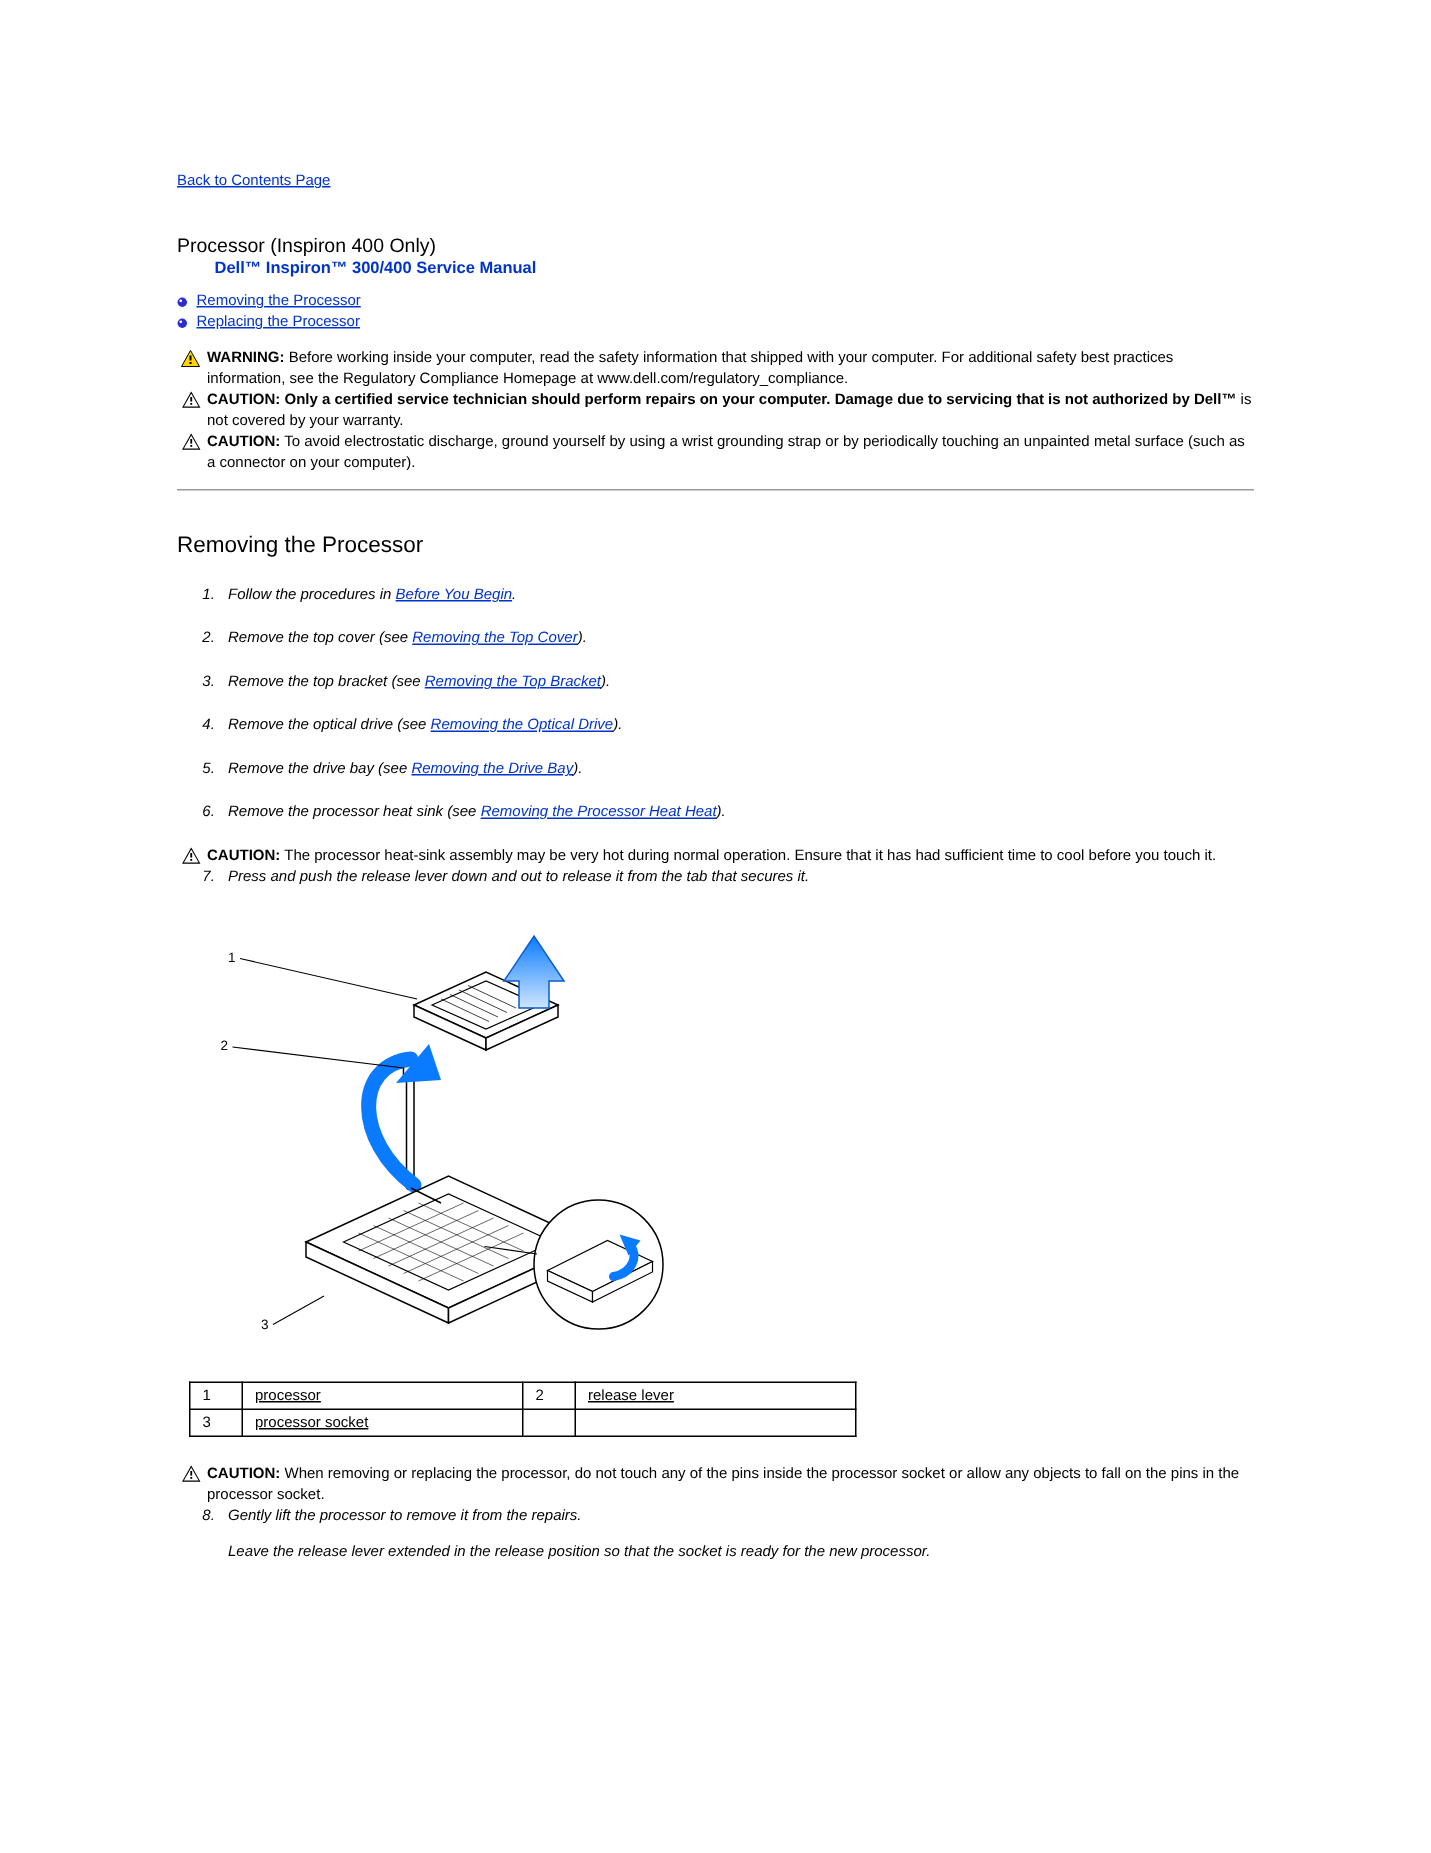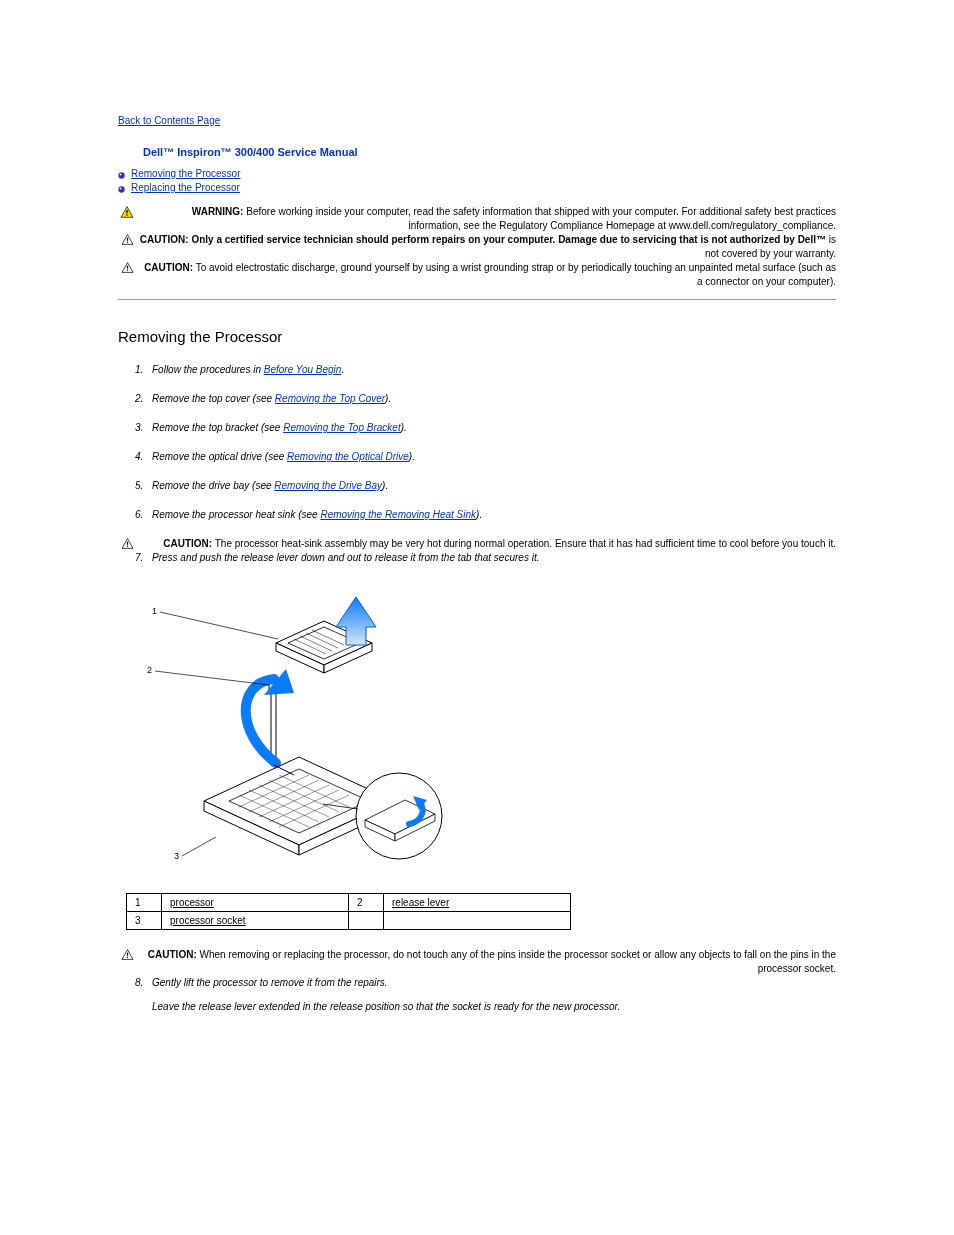--- a/index.html
+++ b/index.html
@@ -15,21 +15,21 @@
     padding: 115px 118px 60px 118px;
     box-sizing: border-box;
   }
   a, .link {
     color: #0033cc;
     text-decoration: underline;
     cursor: pointer;
   }
   .back-link {
     font-size: 10px;
-    margin-bottom: 20px;
+    margin-bottom: 30px;
   }
   h1.title {
     font-size: 13px;
     font-weight: normal;
     margin: 0 0 2px 0;
   }
   .subtitle {
     color: #0033cc;
     font-size: 11px;
     font-weight: bold;
@@ -52,21 +52,20 @@
     width: 7px; height: 7px;
     display: inline-block;
   }
   .notice {
     display: flex;
     align-items: flex-start;
     gap: 2px;
     font-size: 10px;
     margin: 0 0;
     line-height: 1.4;
-    text-align: right;
   }
   .icon-col {
     width: 18px;
     flex: 0 0 18px;
     display: flex;
     justify-content: center;
     padding-top: 1px;
   }
   .notice-body { flex: 1; }
   .warn-tri {
@@ -119,20 +118,21 @@
 </style>
 </head>
 <body>
 
 <div class="page">
 
   <div class="back-link">
     <a href="#">Back to Contents Page</a>
   </div>
 
+  <h1 class="title">Processor (Inspiron 400 Only)</h1>
   <div class="subtitle">Dell™ Inspiron™ 300/400 Service Manual</div>
 
   <ul class="bullet-list">
     <li>
       <span class="bullet-dot">
         <svg viewBox="0 0 10 10" width="7" height="7">
             <circle cx="5" cy="5" r="4.5" fill="#2b2ecf"></circle>
             <circle cx="3.6" cy="3.6" r="1.3" fill="#fff"></circle>
           </svg>
       </span>
@@ -206,21 +206,21 @@
     <li>
       <span>Remove the top bracket (see </span><a href="#" class="link">Removing the Top Bracket</a><span>).</span>
     </li>
     <li>
       <span>Remove the optical drive (see </span><a href="#" class="link">Removing the Optical Drive</a><span>).</span>
     </li>
     <li>
       <span>Remove the drive bay (see </span><a href="#" class="link">Removing the Drive Bay</a><span>).</span>
     </li>
     <li>
-      <span>Remove the processor heat sink (see </span><a href="#" class="link">Removing the Removing Heat Sink</a><span>).</span>
+      <span>Remove the processor heat sink (see </span><a href="#" class="link">Removing the Processor Heat Heat</a><span>).</span>
     </li>
   </ol>
 
   <div class="notice">
     <span class="icon-col">
       <svg class="caution-tri" viewBox="0 0 20 18">
           <polygon points="10,1 19,17 1,17" fill="none" stroke="#000" stroke-width="1.2"></polygon>
           <rect x="9" y="6" width="2" height="5" fill="#000"></rect>
           <rect x="9" y="12.5" width="2" height="2" fill="#000"></rect>
         </svg>

